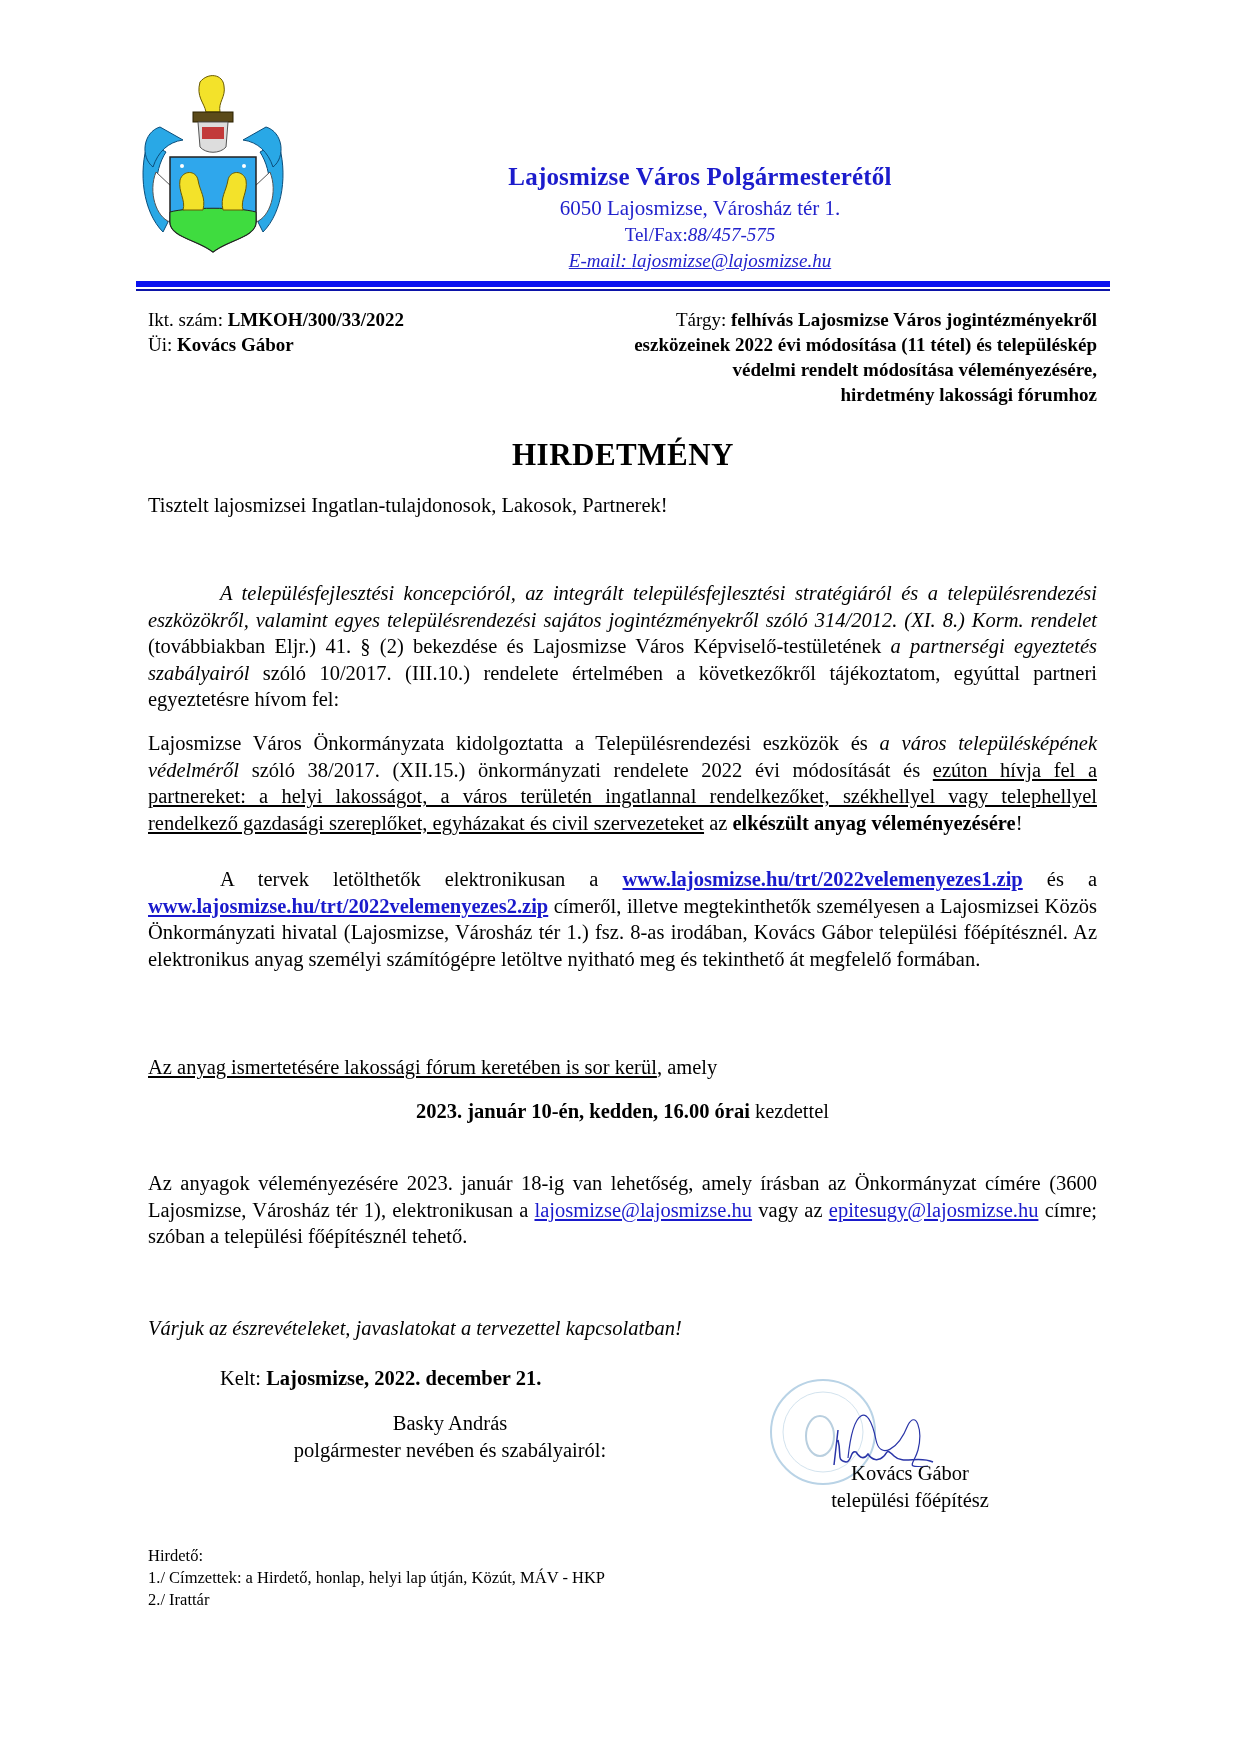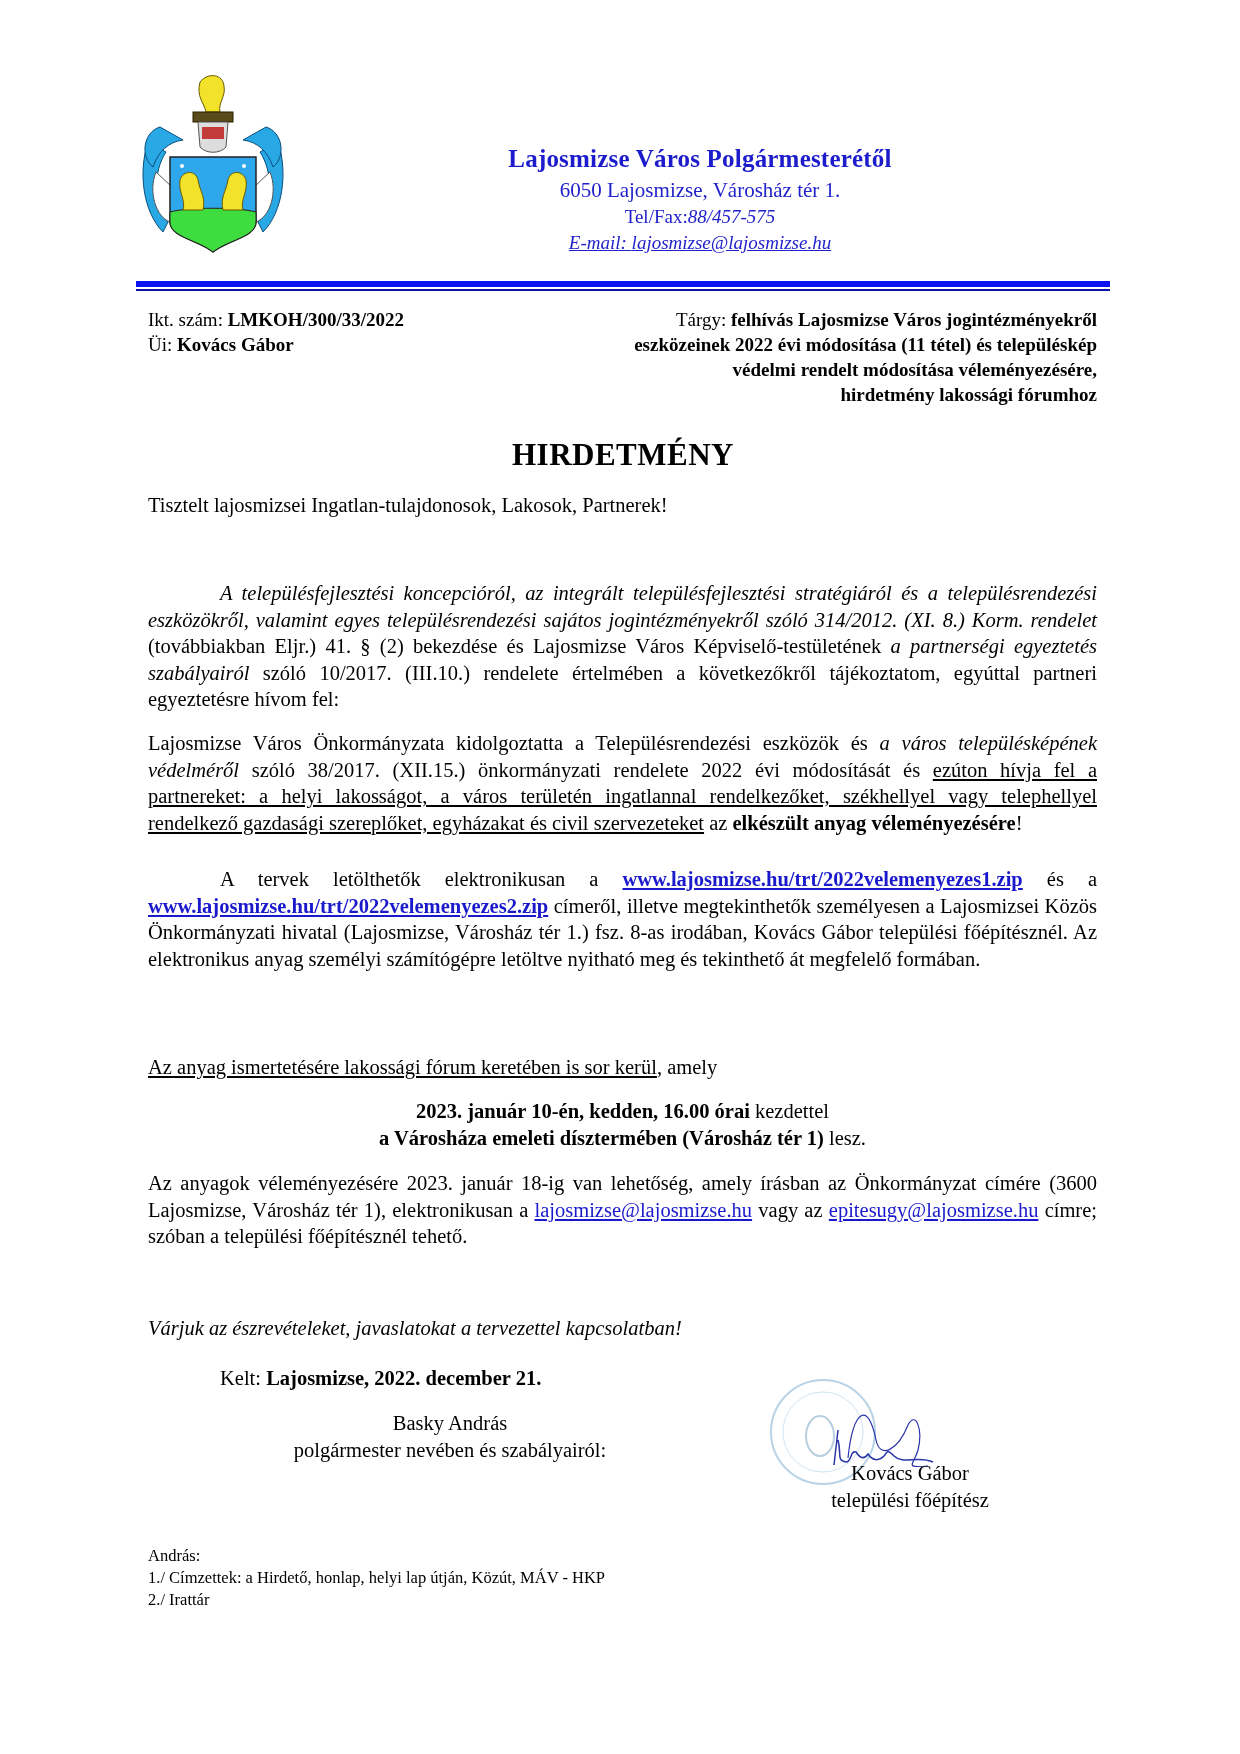--- a/index.html
+++ b/index.html
@@ -1,20 +1,20 @@
 <!DOCTYPE html>
 <html><head>
   <meta charset="utf-8">
   <style>
     html, body { margin: 0; padding: 0; background: #ffffff; }
     body { width: 1240px; height: 1754px; position: relative; overflow: hidden;
            font-family: "Liberation Serif", "DejaVu Serif", serif; color: #000; }
     .abs { position: absolute; }
     .logo { left: 138px; top: 72px; width: 150px; height: 185px; }
-    .lh { left: 300px; width: 800px; text-align: center; color: #1a1adc; }
+    .lh { left: 300px; width: 800px; text-align: center; color: #1a1adc; margin-top: 18px; }
     .lh-title { top: 145px; font-size: 25px; font-weight: bold; color: #1c1ccc; letter-spacing: 0.2px; }
     .lh-addr { top: 178px; font-size: 21px; color: #2222cc; }
     .lh-tel { top: 206px; font-size: 19px; color: #2222cc; }
     .lh-mail { top: 232px; font-size: 19px; color: #2222cc; font-style: italic; text-decoration: underline; }
     .rule-thick { left: 136px; top: 281px; width: 974px; height: 6px; background: #0a12f0; }
     .rule-thin { left: 136px; top: 289px; width: 974px; height: 2px; background: #0c14a8; }
     .meta { font-size: 19px; line-height: 25px; }
     .meta-left { left: 148px; top: 307px; }
     .meta-right { left: 520px; top: 307px; width: 577px; text-align: right; }
     b { font-weight: bold; }
@@ -98,21 +98,20 @@
 <div class="abs body-text just indent p1"><i>A településfejlesztési koncepcióról, az integrált településfejlesztési stratégiáról és a településrendezési eszközökről, valamint egyes településrendezési sajátos jogintézményekről szóló 314/2012. (XI. 8.) Korm. rendelet</i><span> (továbbiakban Eljr.) 41. § (2) bekezdése és Lajosmizse Város Képviselő-testületének </span><i>a partnerségi egyeztetés szabályairól</i><span> szóló 10/2017. (III.10.) rendelete értelmében a következőkről tájékoztatom, egyúttal partneri egyeztetésre hívom fel:</span></div>
 
 <div class="abs body-text just p2"><span>Lajosmizse Város Önkormányzata kidolgoztatta a Településrendezési eszközök és </span><i>a város településképének védelméről</i><span> szóló 38/2017. (XII.15.) önkormányzati rendelete 2022 évi módosítását és </span><u>ezúton hívja fel a partnereket: a helyi lakosságot, a város területén ingatlannal rendelkezőket, székhellyel vagy telephellyel rendelkező gazdasági szereplőket, egyházakat és civil szervezeteket</u><span> az </span><b>elkészült anyag véleményezésére</b><span>!</span></div>
 
 <div class="abs body-text just indent p3"><span>A tervek letölthetők elektronikusan a </span><a class="doc-link bold">www.lajosmizse.hu/trt/2022velemenyezes1.zip</a><span> és a </span><a class="doc-link bold">www.lajosmizse.hu/trt/2022velemenyezes2.zip</a><span> címeről, illetve megtekinthetők személyesen a Lajosmizsei Közös Önkormányzati hivatal (Lajosmizse, Városház tér 1.) fsz. 8-as irodában, Kovács Gábor települési főépítésznél. Az elektronikus anyag személyi számítógépre letöltve nyitható meg és tekinthető át megfelelő formában.</span></div>
 
 <div class="abs body-text p4"><u>Az anyag ismertetésére lakossági fórum keretében is sor kerül</u><span>, amely</span></div>
 
 <div class="abs body-text p5">
   <div><b>2023. január 10-én, kedden, 16.00 órai</b><span> kezdettel</span></div>
-  <div><b>a Városháza emeleti dísztermében (Városház tér 1)</b><span> lesz.</span></div>
 </div>
 
 <div class="abs body-text just p6"><span>Az anyagok véleményezésére 2023. január 18-ig van lehetőség, amely írásban az Önkormányzat címére (3600 Lajosmizse, Városház tér 1), elektronikusan a </span><a class="doc-link">lajosmizse@lajosmizse.hu</a><span> vagy az </span><a class="doc-link">epitesugy@lajosmizse.hu</a><span> címre; szóban a települési főépítésznél tehető.</span></div>
 
 <div class="abs body-text p7">Várjuk az észrevételeket, javaslatokat a tervezettel kapcsolatban!</div>
 
 <div class="abs kelt"><span>Kelt: </span><b>Lajosmizse, 2022. december 21.</b></div>
 
 <div class="abs sign-left">
   <div>Basky András</div>
@@ -130,16 +129,16 @@
     </g>
   </svg>
 </div>
 
 <div class="abs sign-right">
   <div>Kovács Gábor</div>
   <div>települési főépítész</div>
 </div>
 
 <div class="abs kapjak">
-  <div>András:</div>
+  <div>Hirdető:</div>
   <div>1./ Címzettek: a Hirdető, honlap, helyi lap útján, Közút, MÁV - HKP</div>
   <div>2./ Irattár</div>
 </div>
 
 </body></html>

